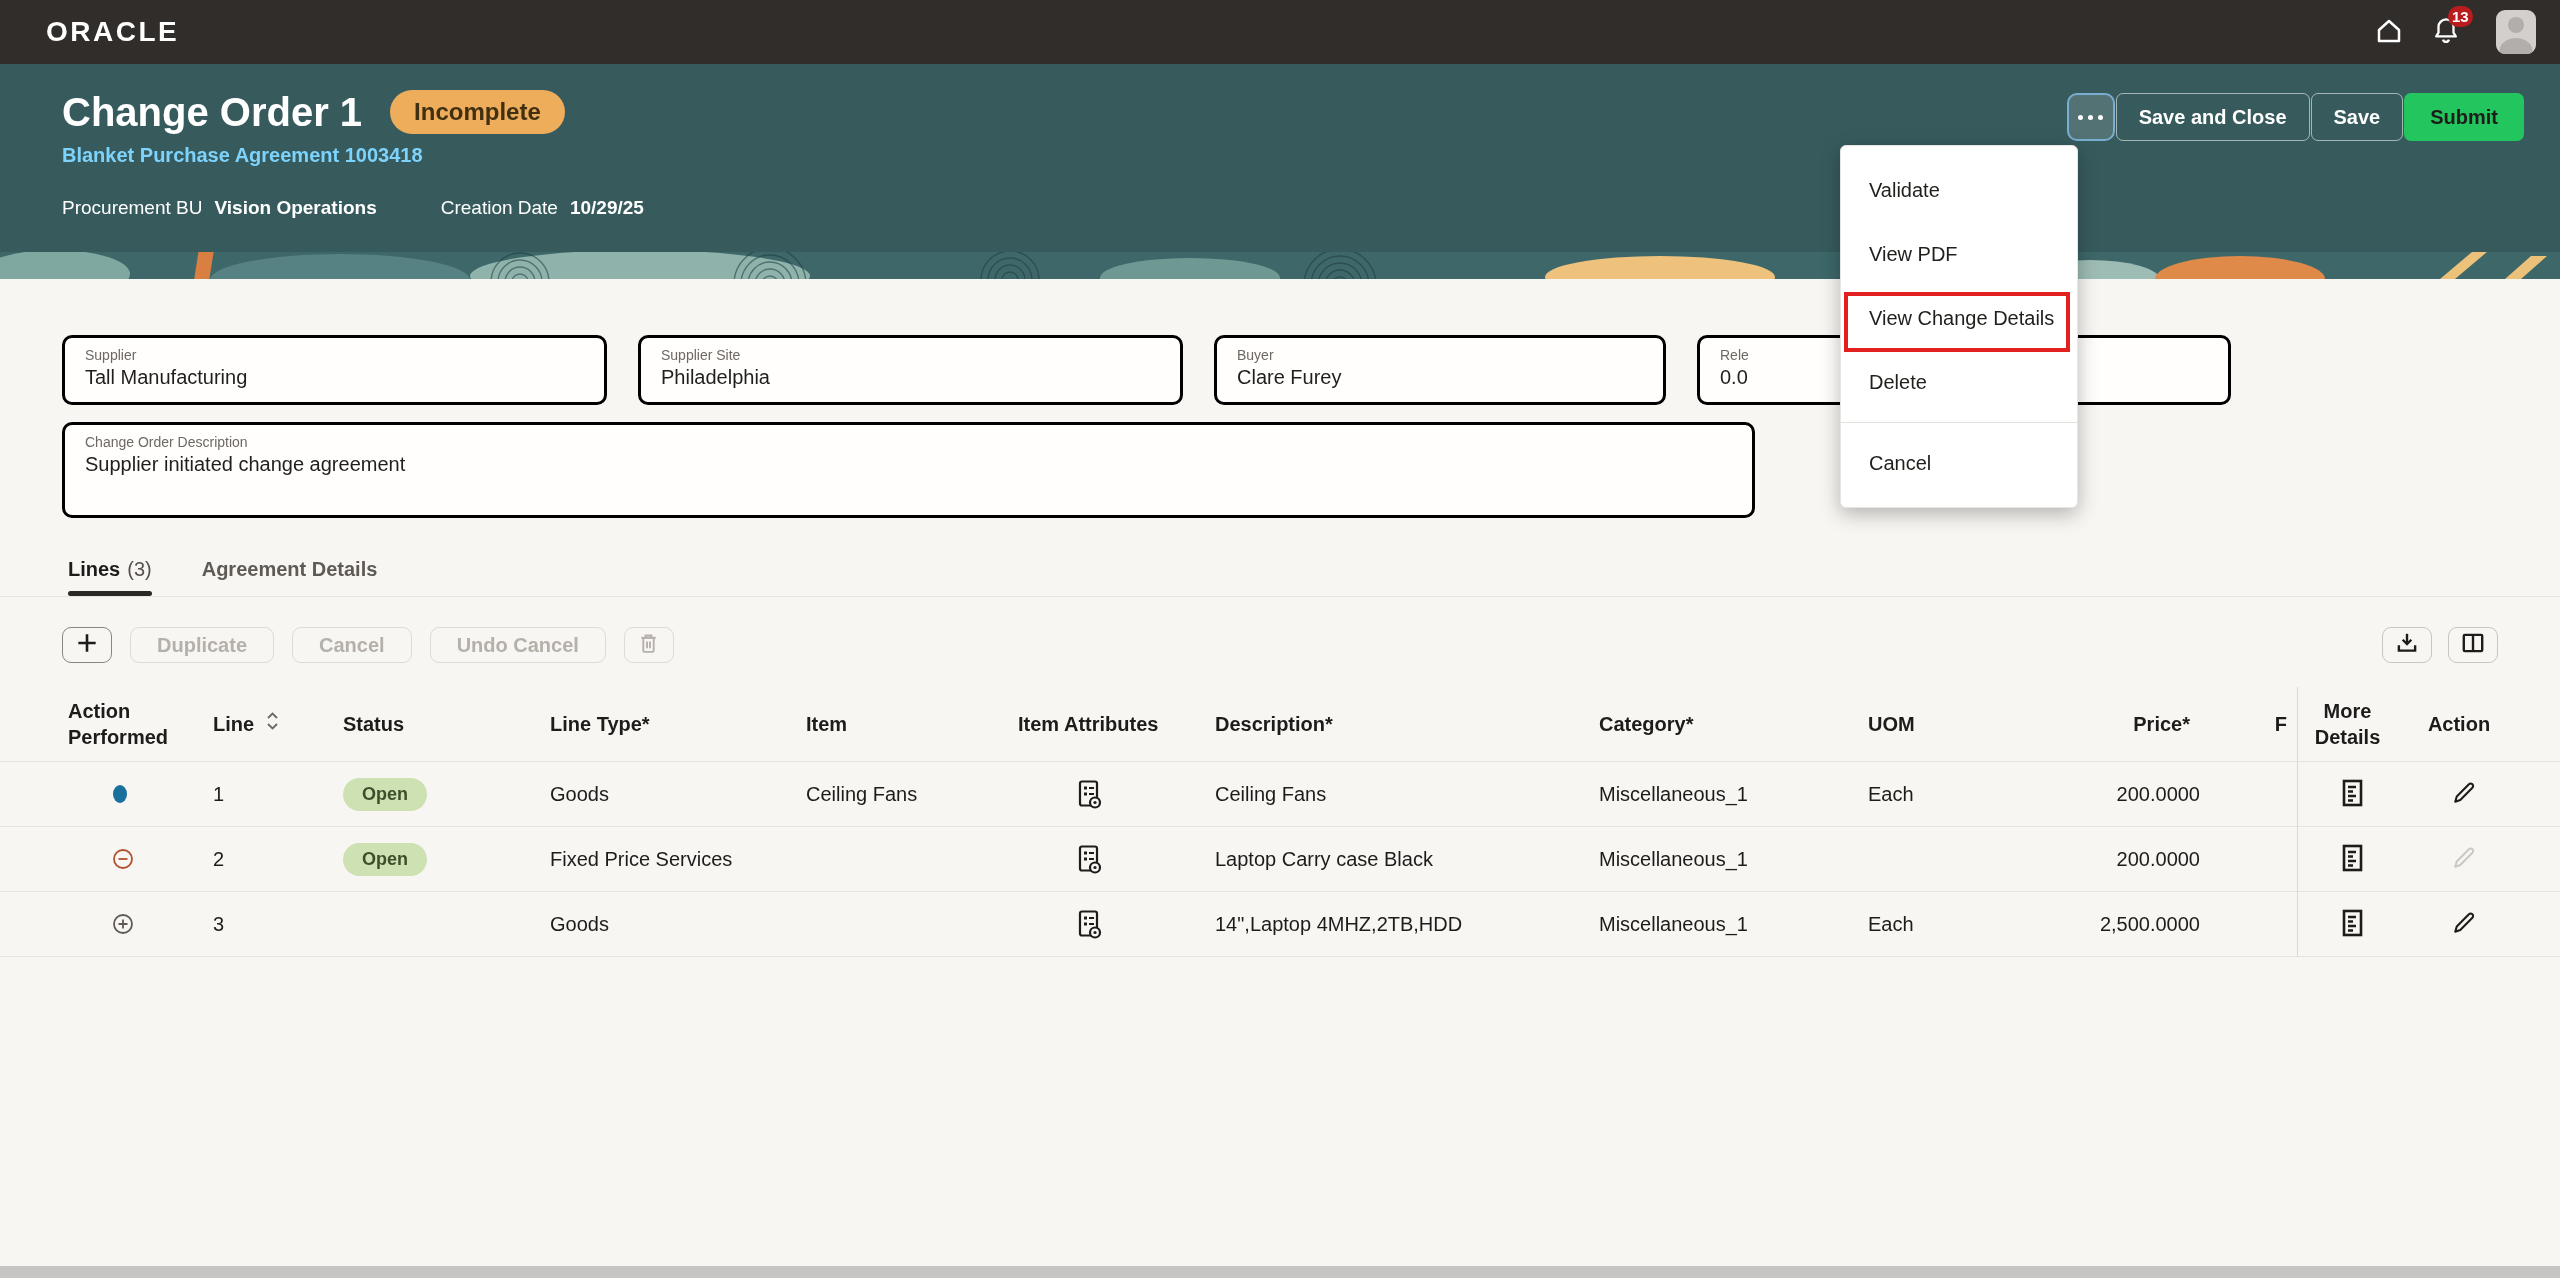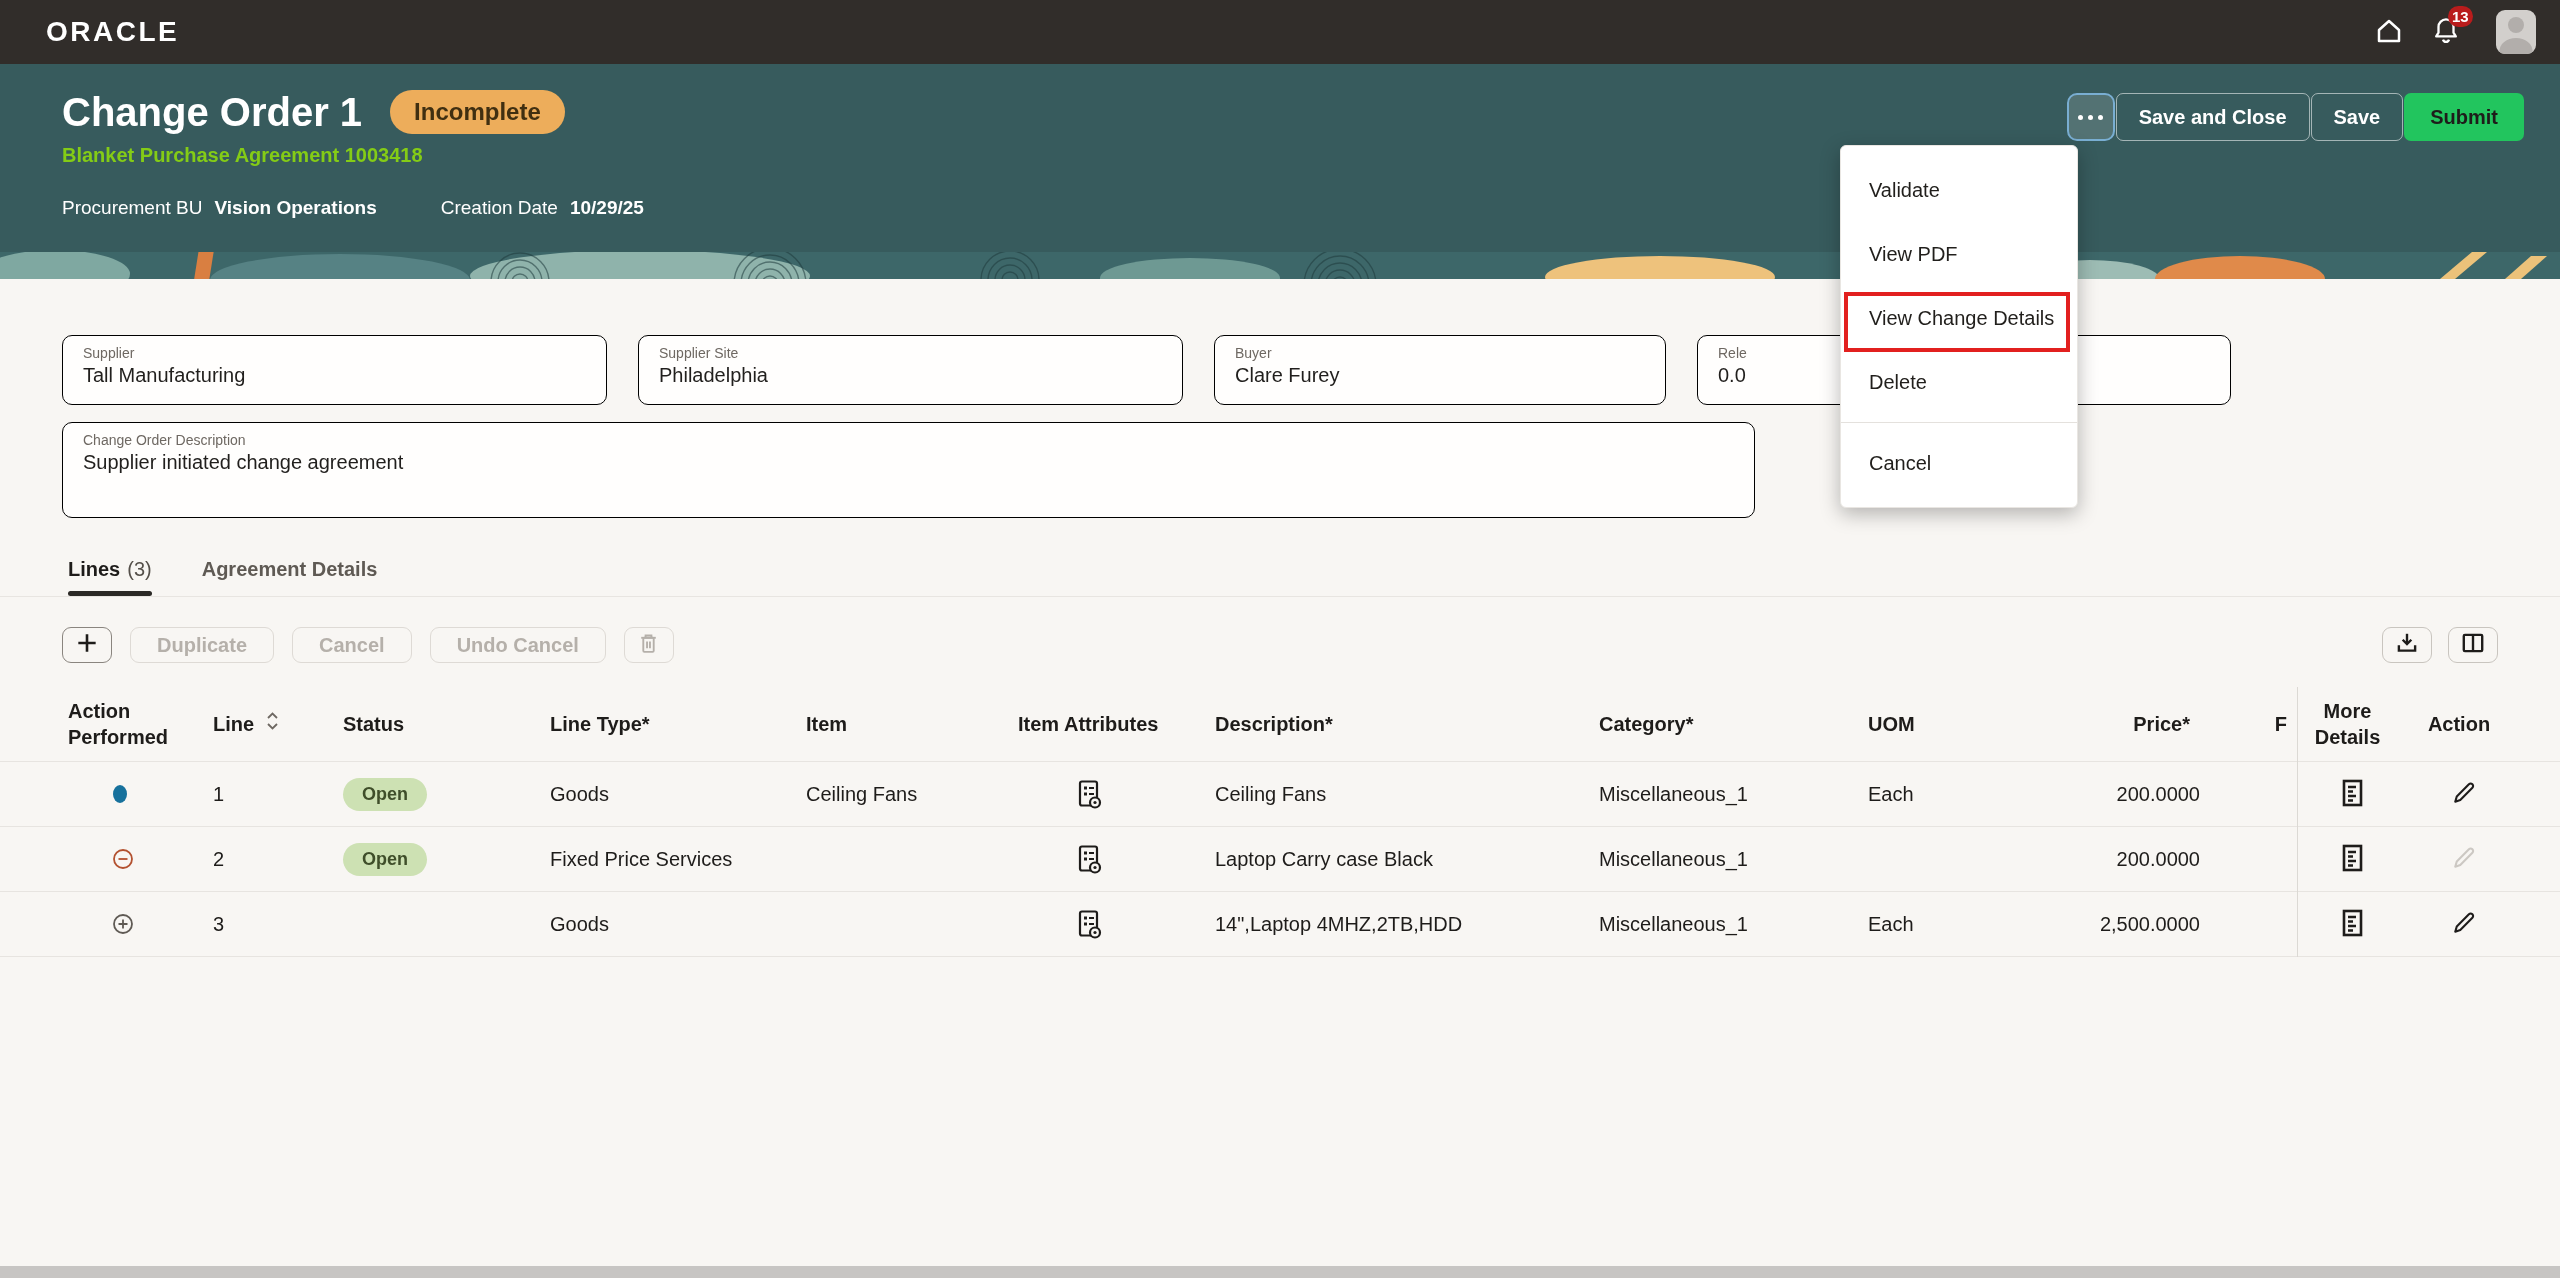--- a/index.html
+++ b/index.html
@@ -19,21 +19,21 @@
   .bell-wrap { position:relative; }
   .notif-badge { position:absolute; top:-10px; left:16px; background:#b91c1c; color:#fff; font-size:15px; font-weight:700; border-radius:12px; padding:3px 4px; line-height:1; }
   .avatar { width:40px; height:44px; border-radius:9px; background:#d2cfcc; overflow:hidden; margin-left:8px; border:none; cursor:pointer; }
 
   
   .header { position:relative; height:215px; background:#375b5d; }
   .header-inner { padding:26px 0 0 62px; }
   .title-row { display:flex; align-items:center; gap:28px; }
   .page-title { color:#fff; font-size:40px; font-weight:700; line-height:1.1; }
   .status-pill { background:#edad5b; color:#402f11; font-size:24px; font-weight:600; padding:8px 24px; border-radius:999px; }
-  .subtitle { margin-top:10px; color:#84cc16; font-size:20px; font-weight:700; }
+  .subtitle { margin-top:10px; color:#7dd3fc; font-size:20px; font-weight:700; }
   .meta-row { margin-top:30px; display:flex; gap:64px; font-size:19px; color:#fff; }
   .meta-row .pair { display:flex; gap:12px; align-items:baseline; }
   .meta-row .val { font-weight:700; }
   .deco { position:absolute; bottom:0; left:0; width:2560px; height:27px; display:block; }
 
   
   .actions { position:absolute; top:29px; right:36px; display:flex; gap:1px; align-items:center; }
   .btn-more { width:48px; height:48px; border-radius:10px; border:2px solid #79aed2; background:rgba(255,255,255,.14); display:flex; align-items:center; justify-content:center; gap:5px; cursor:pointer; }
   .btn-more i { width:5px; height:5px; border-radius:50%; background:#fff; }
   .btn { height:48px; border-radius:7px; font-size:20px; font-weight:700; font-family:inherit; cursor:pointer; }
@@ -41,21 +41,21 @@
   .btn-solid { padding:0 26px; border:none; background:#22c55e; color:#1e1c1a; }
 
   
   .menu { position:absolute; left:1840px; top:145px; width:238px; background:#fff; border:1px solid #e9e6e2; border-radius:6px; box-shadow:0 6px 20px rgba(0,0,0,.28); padding:12px 0; z-index:60; }
   .menu-item { height:64px; display:flex; align-items:center; padding-left:28px; font-size:20px; color:#211f1c; cursor:pointer; }
   .menu-divider { height:1px; background:#e4e1dd; margin:8px 0; }
   .red-box { position:absolute; left:3px; top:146px; width:226px; height:60px; border:4px solid #e2201f; pointer-events:none; }
 
   
   .fields-row { display:flex; gap:31px; margin:56px 0 0 62px; }
-  .field { height:70px; background:#fffefd; border:1px solid #000000; border-radius:10px; padding:9px 20px; cursor:text; }
+  .field { height:70px; background:#fffefd; border:3px solid #000000; border-radius:10px; padding:9px 20px; cursor:text; }
   .f1 { width:545px; } .f2 { width:545px; } .f3 { width:452px; } .f4 { width:534px; }
   .field .lab { font-size:14px; color:#6e6862; }
   .field .val { font-size:20px; color:#211f1d; margin-top:3px; }
   .desc-field { margin:17px 0 0 62px; width:1693px; height:96px; }
 
   
   .tabs { margin:40px 0 0 68px; display:flex; gap:50px; }
   .tab { position:relative; font-size:20px; padding-bottom:15px; cursor:pointer; }
   .tab.active { font-weight:700; color:#1e1c1a; }
   .tab.active::after { content:""; position:absolute; left:0; right:0; bottom:0; height:5px; background:#2b2926; border-radius:3px; }

